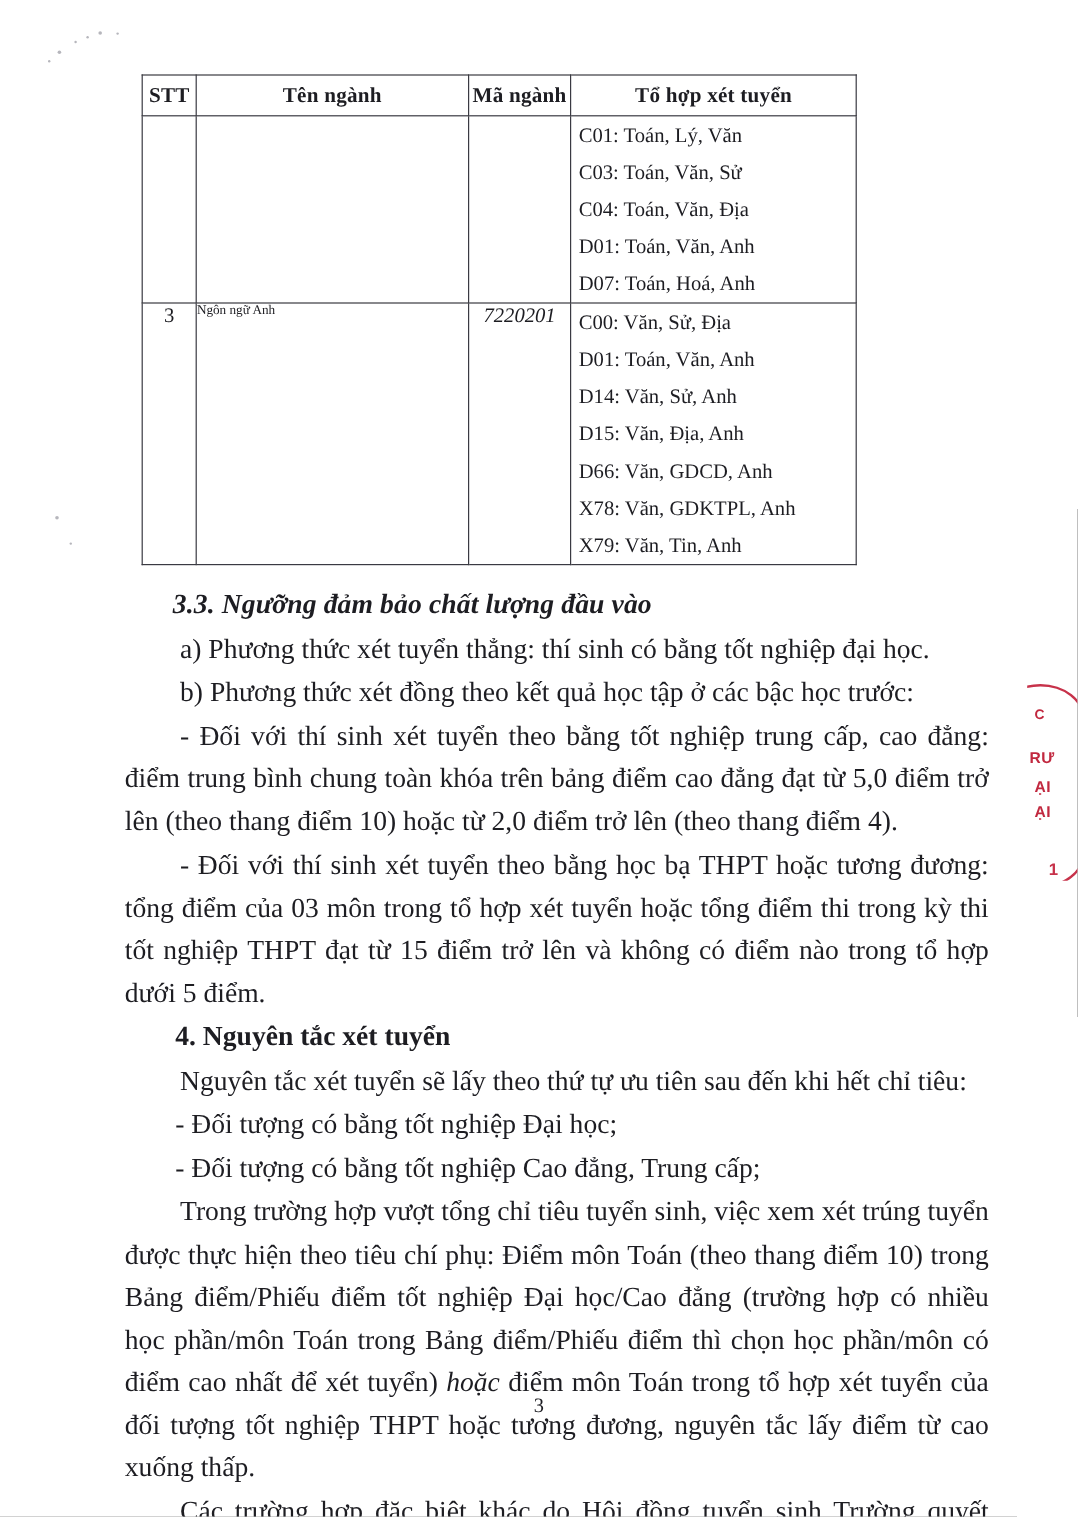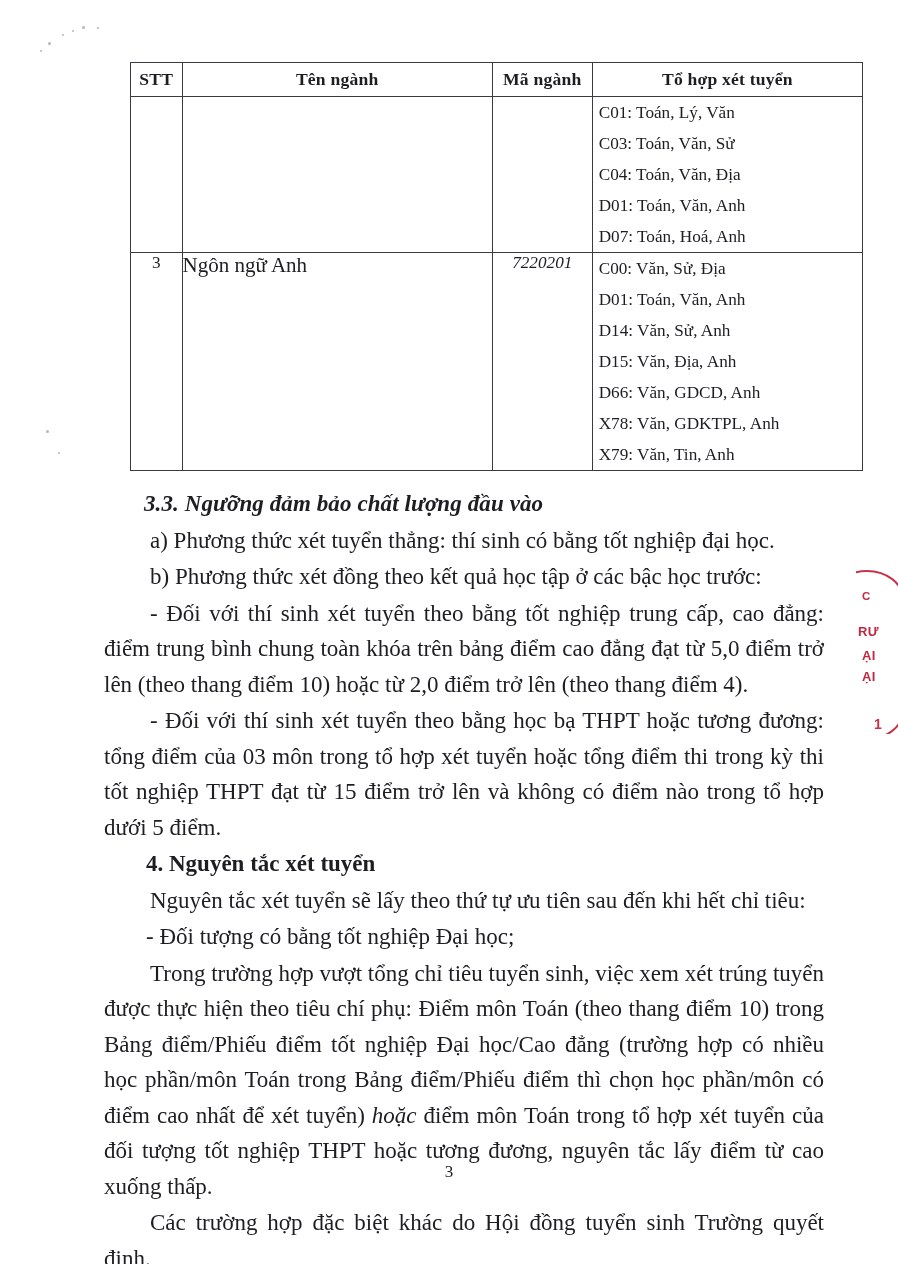--- a/index.html
+++ b/index.html
@@ -21,23 +21,23 @@
   .speck {
     position: absolute;
     background: #9d9da5;
     border-radius: 50%;
     opacity: .75;
   }
 
   
   .adm-table {
     position: absolute;
-    left: 130px;
+    left: 118px;
     top: 62px;
-    width: 733px;
+    width: 596px;
     border-collapse: collapse;
     font-size: 17.2px;
   }
   .adm-table td, .adm-table th {
     border: 1px solid #3a3a42;
     padding: 0;
     vertical-align: top;
   }
   .adm-table th {
     font-weight: bold;
@@ -53,21 +53,21 @@
   .col-comb { width: 256px; }
 
   .cell-stt {
     text-align: center;
     vertical-align: middle;
     font-size: 17.2px;
   }
   .cell-name {
     vertical-align: middle;
     padding-left: 7px;
-    font-size: 21px;
+    font-size: 11px;
   }
   .cell-code {
     vertical-align: middle;
     text-align: center;
     font-size: 17.2px;
     font-style: italic;
   }
   .cell-comb { padding: 0; }
   .comb-list {
     list-style: none;
@@ -223,20 +223,21 @@
 
   <div class="body-text">
     <p class="heading-italic">3.3. Ngưỡng đảm bảo chất lượng đầu vào</p>
     <p class="indent">a) Phương thức xét tuyển thẳng: thí sinh có bằng tốt nghiệp đại học.</p>
     <p class="indent">b) Phương thức xét đồng theo kết quả học tập ở các bậc học trước:</p>
     <p class="indent">- Đối với thí sinh xét tuyển theo bằng tốt nghiệp trung cấp, cao đẳng: điểm trung bình chung toàn khóa trên bảng điểm cao đẳng đạt từ 5,0 điểm trở lên (theo thang điểm 10) hoặc từ 2,0 điểm trở lên (theo thang điểm 4).</p>
     <p class="indent">- Đối với thí sinh xét tuyển theo bằng học bạ THPT hoặc tương đương: tổng điểm của 03 môn trong tổ hợp xét tuyển hoặc tổng điểm thi trong kỳ thi tốt nghiệp THPT đạt từ 15 điểm trở lên và không có điểm nào trong tổ hợp dưới 5 điểm.</p>
     <p class="heading-bold gap-top">4. Nguyên tắc xét tuyển</p>
     <p class="indent">Nguyên tắc xét tuyển sẽ lấy theo thứ tự ưu tiên sau đến khi hết chỉ tiêu:</p>
     <p class="indent-sm">- Đối tượng có bằng tốt nghiệp Đại học;</p>
+    <p class="indent-sm">- Đối tượng có bằng tốt nghiệp Cao đẳng, Trung cấp;</p>
     <p class="indent"><span>Trong trường hợp vượt tổng chỉ tiêu tuyển sinh, việc xem xét trúng tuyển được thực hiện theo tiêu chí phụ: Điểm môn Toán (theo thang điểm 10) trong Bảng điểm/Phiếu điểm tốt nghiệp Đại học/Cao đẳng (trường hợp có nhiều học phần/môn Toán trong Bảng điểm/Phiếu điểm thì chọn học phần/môn có điểm cao nhất để xét tuyển) </span><em>hoặc</em><span> điểm môn Toán trong tổ hợp xét tuyển của đối tượng tốt nghiệp THPT hoặc tương đương, nguyên tắc lấy điểm từ cao xuống thấp.</span></p>
     <p class="indent">Các trường hợp đặc biệt khác do Hội đồng tuyển sinh Trường quyết định.</p>
   </div>
 
   <div class="page-number">3</div>
 
   <div class="stamp">
     <div class="stamp-arc-top"></div>
     <div class="stamp-line stamp-c">C</div>
     <div class="stamp-line stamp-r">RƯ</div>

